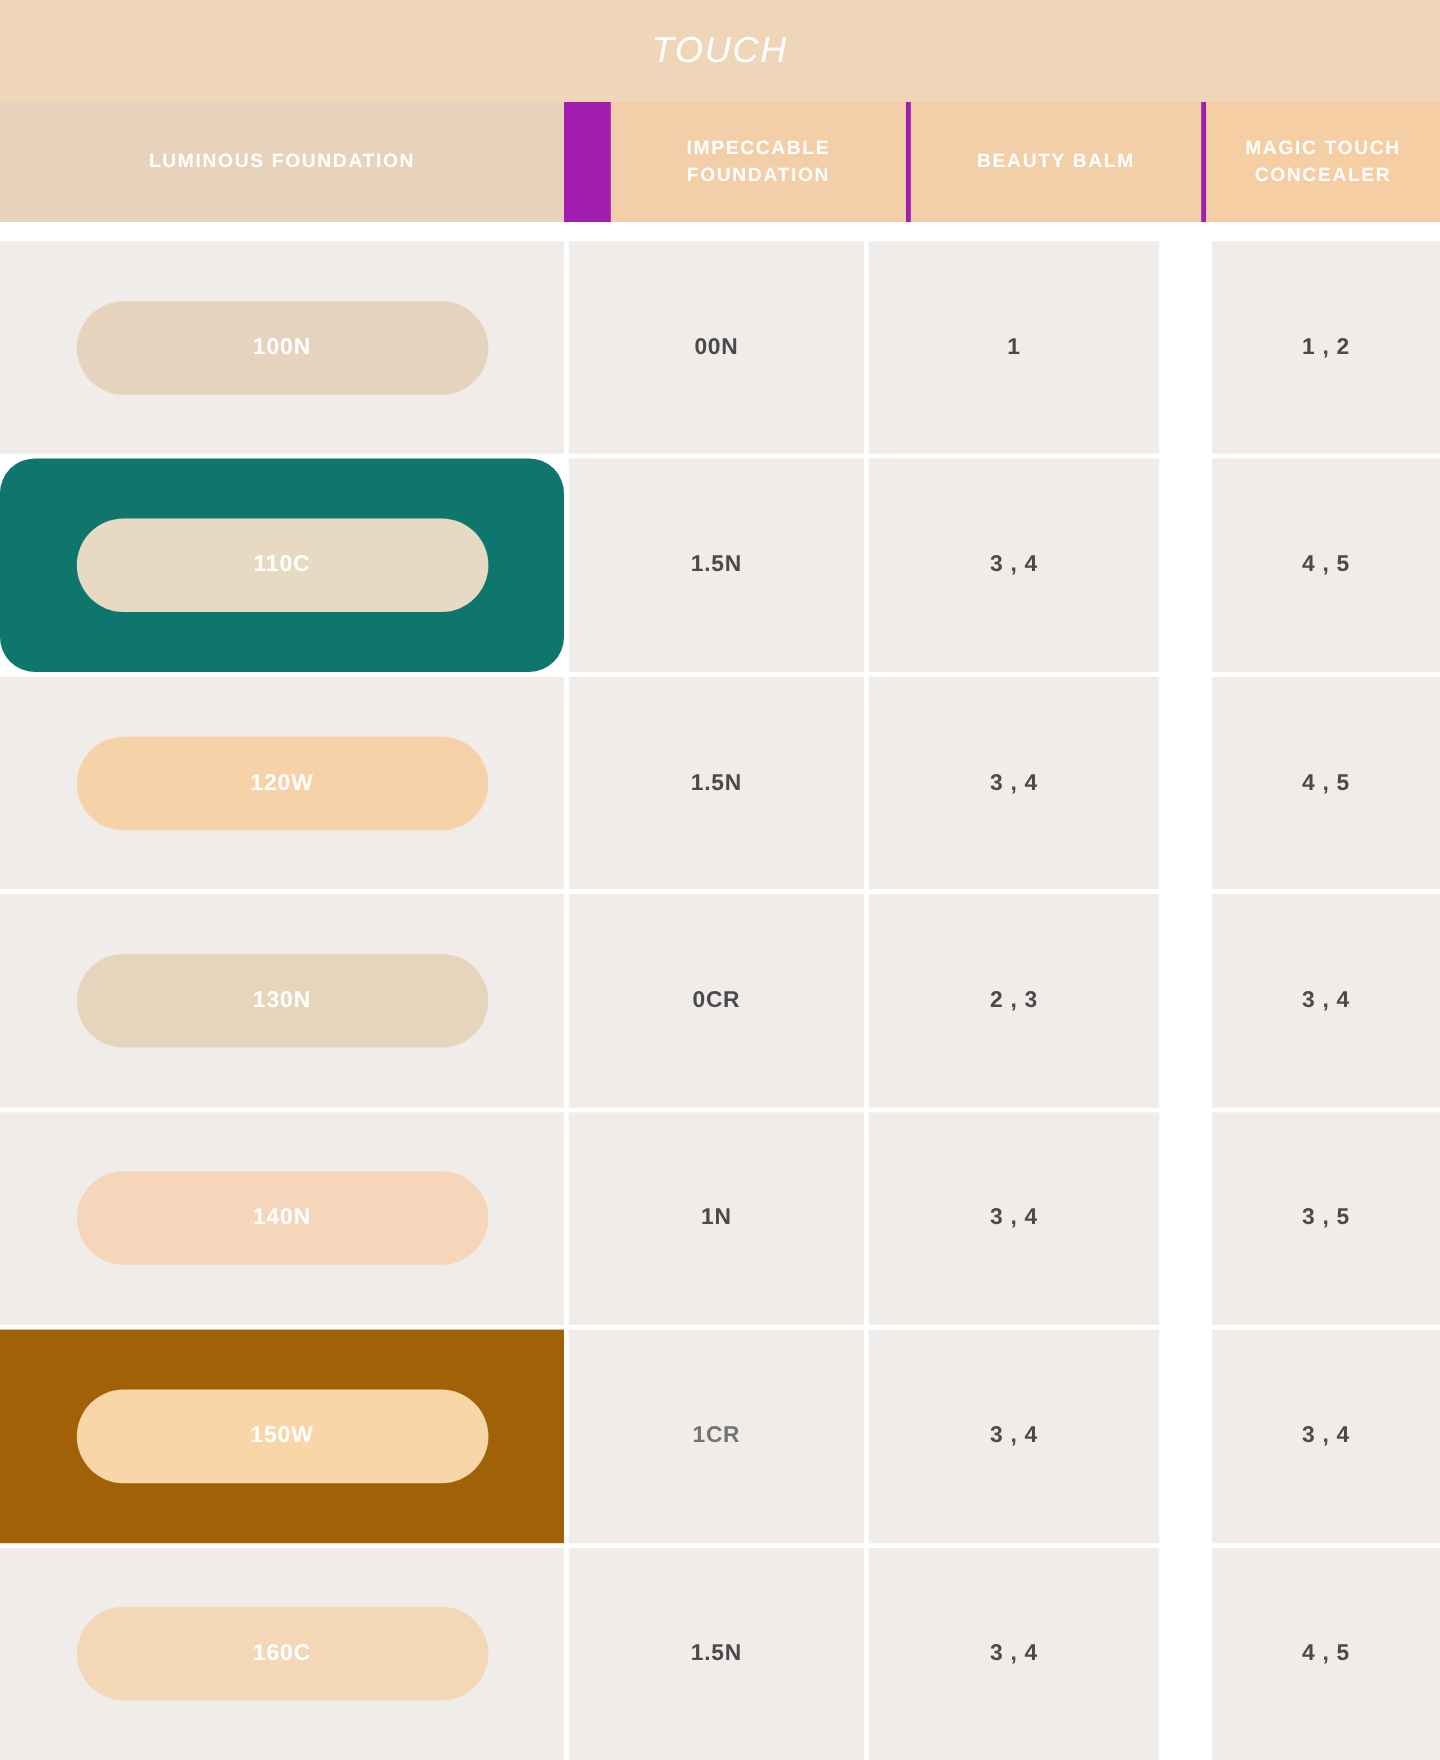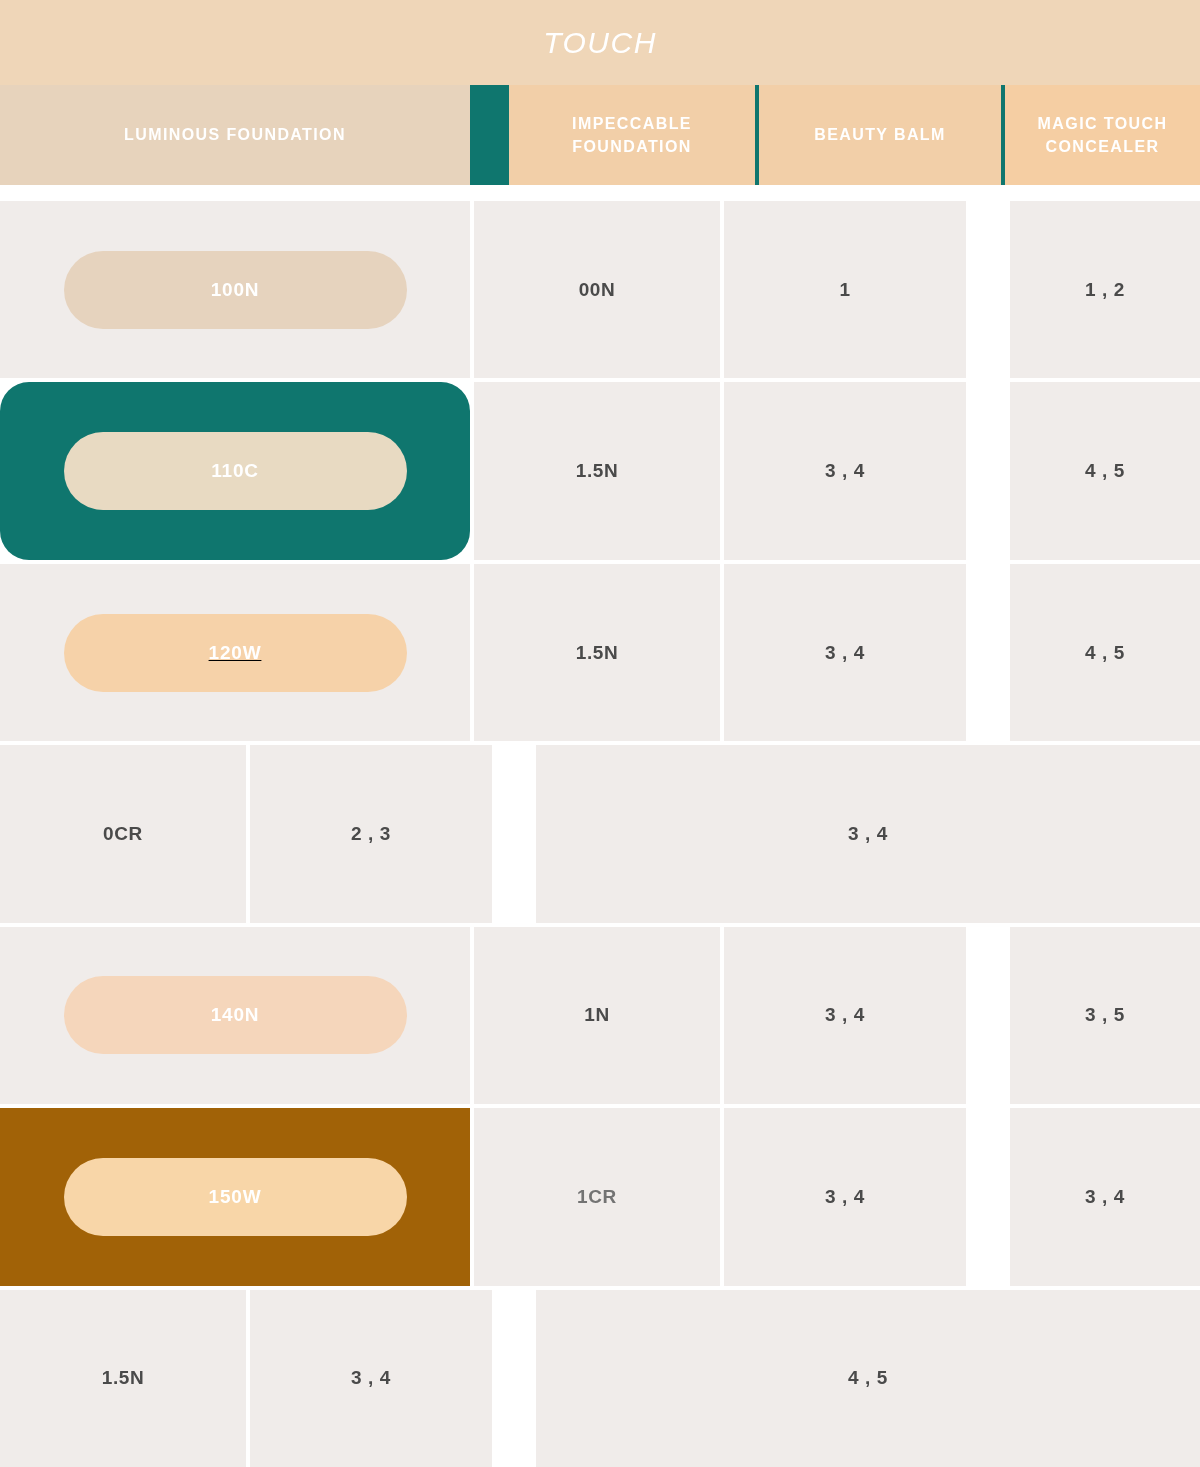--- a/index.html
+++ b/index.html
@@ -36,21 +36,21 @@
     font-style: italic;
     font-weight: 300;
     letter-spacing: 1.5px;
   }
 
   
   .chart-header-row {
     height: 100px;
     flex: 0 0 100px;
     display: flex;
-    background: #0f766e;
+    background: #a21caf;
     column-gap: 4px;
     padding-top: 0;
   }
   .chart-header-cell {
     display: flex;
     align-items: center;
     justify-content: center;
     text-align: center;
     color: #FFFFFF;
     font-size: 16px;
@@ -175,36 +175,41 @@
       <div class="chart-cell col-c" style="background: rgb(240, 236, 234);">
         <span class="cell-text" style="color: rgb(74, 74, 74);">3 , 4</span>
       </div>
       <div class="chart-cell col-d" style="background: rgb(240, 236, 234);">
         <span class="cell-text" style="color: rgb(74, 74, 74);">4 , 5</span>
       </div>
     </div>
 
     <div class="chart-row">
       <div class="chart-cell col-shade" style="background: rgb(240, 236, 234);">
-        <div class="shade-swatch" style="background: rgb(246, 210, 169); text-decoration: underline;">
+        <div class="shade-swatch" style="background: rgb(246, 210, 169);">
           <span class="shade-swatch-label">120W</span>
         </div>
       </div>
       <div class="chart-cell col-b" style="background: rgb(240, 236, 234);">
         <span class="cell-text" style="color: rgb(74, 74, 74);">1.5N</span>
       </div>
       <div class="chart-cell col-c" style="background: rgb(240, 236, 234);">
         <span class="cell-text" style="color: rgb(74, 74, 74);">3 , 4</span>
       </div>
       <div class="chart-cell col-d" style="background: rgb(240, 236, 234);">
         <span class="cell-text" style="color: rgb(74, 74, 74);">4 , 5</span>
       </div>
     </div>
 
     <div class="chart-row">
+      <div class="chart-cell col-shade" style="background: rgb(240, 236, 234);">
+        <div class="shade-swatch" style="background: rgb(230, 213, 188);">
+          <span class="shade-swatch-label">130N</span>
+        </div>
+      </div>
       <div class="chart-cell col-b" style="background: rgb(240, 236, 234);">
         <span class="cell-text" style="color: rgb(74, 74, 74);">0CR</span>
       </div>
       <div class="chart-cell col-c" style="background: rgb(240, 236, 234);">
         <span class="cell-text" style="color: rgb(74, 74, 74);">2 , 3</span>
       </div>
       <div class="chart-cell col-d" style="background: rgb(240, 236, 234);">
         <span class="cell-text" style="color: rgb(74, 74, 74);">3 , 4</span>
       </div>
     </div>
@@ -237,20 +242,25 @@
       </div>
       <div class="chart-cell col-c" style="background: rgb(240, 236, 234);">
         <span class="cell-text" style="color: rgb(74, 74, 74);">3 , 4</span>
       </div>
       <div class="chart-cell col-d" style="background: rgb(240, 236, 234);">
         <span class="cell-text" style="color: rgb(74, 74, 74);">3 , 4</span>
       </div>
     </div>
 
     <div class="chart-row">
+      <div class="chart-cell col-shade" style="background: rgb(240, 236, 234);">
+        <div class="shade-swatch" style="background: rgb(244, 215, 182);">
+          <span class="shade-swatch-label">160C</span>
+        </div>
+      </div>
       <div class="chart-cell col-b" style="background: rgb(240, 236, 234);">
         <span class="cell-text" style="color: rgb(74, 74, 74);">1.5N</span>
       </div>
       <div class="chart-cell col-c" style="background: rgb(240, 236, 234);">
         <span class="cell-text" style="color: rgb(74, 74, 74);">3 , 4</span>
       </div>
       <div class="chart-cell col-d" style="background: rgb(240, 236, 234);">
         <span class="cell-text" style="color: rgb(74, 74, 74);">4 , 5</span>
       </div>
     </div>

